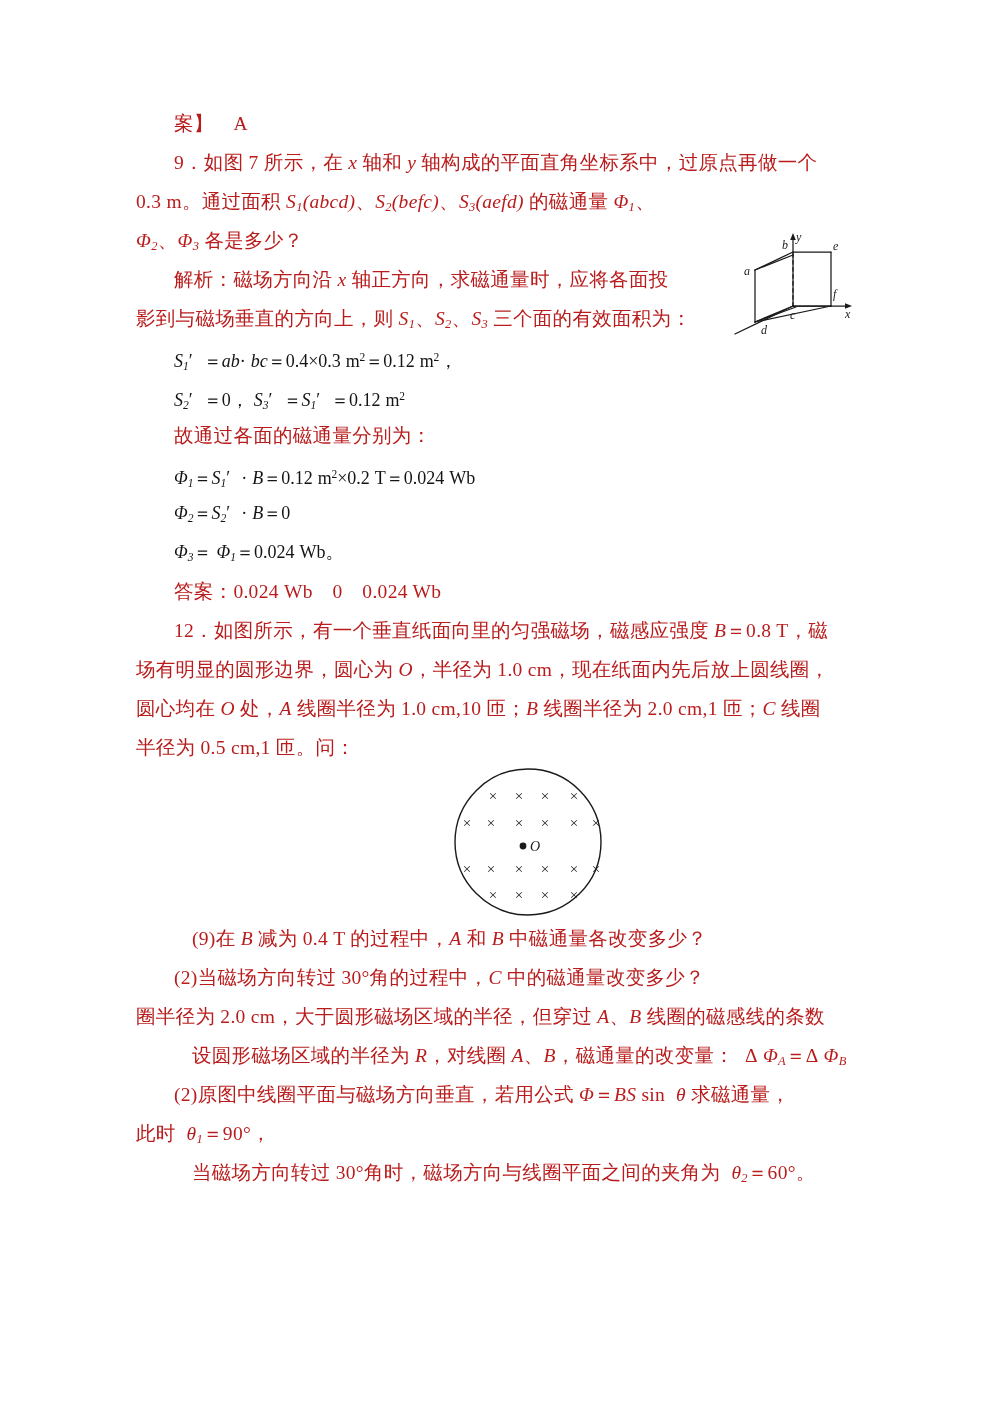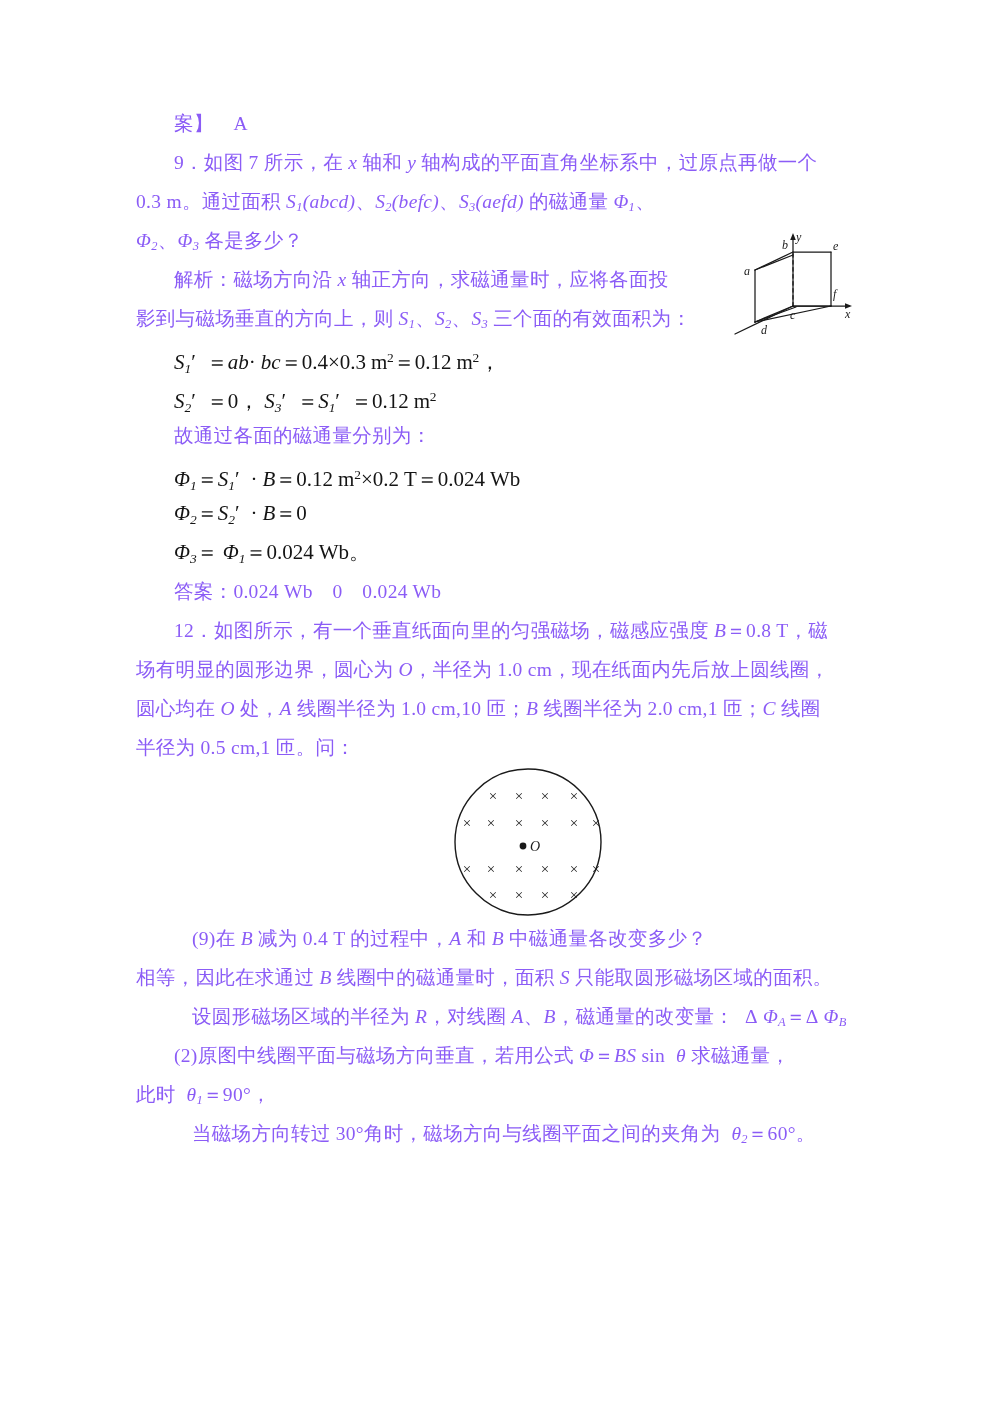--- a/index.html
+++ b/index.html
@@ -31,27 +31,27 @@
     width: 728px;
   }
 
   
   .line {
     font-size: 19.5px;
     line-height: 39px;
     height: 39px;
     white-space: nowrap;
     letter-spacing: 0.3px;
-    color: #8b5cf6;
+    color: #b91c1c;
   }
   .line.indent  { text-indent: 38px; }
   .line.indent2 { text-indent: 56px; }
 
   .eq {
-    font-size: 21px;
+    font-size: 18px;
     line-height: 39px;
     height: 39px;
     white-space: nowrap;
     text-indent: 38px;
     color: #141414;
   }
 
   i, .it {
     font-style: italic;
     font-family: "Liberation Serif", "DejaVu Serif", serif;
@@ -171,26 +171,29 @@
     <div class="line">
       <span>半径为 0.5 cm,1 匝。问：</span>
     </div>
 
     <div class="gap-fig"></div>
 
     <div class="line indent2">
       <span>(9)在 </span><i>B</i><span> 减为 0.4 T 的过程中，</span><i>A</i><span> 和 </span><i>B</i><span> 中磁通量各改变多少？</span>
     </div>
 
-
-
-
-    <div class="line">
-      <span>相等，因此在求通过 </span><i>B</i><span> 线圈中的磁通量时，面积 </span><i>S</i><span> 只能取圆形磁场区域的面积。</span>
-    </div>
+    <div class="line indent">
+      <span>(2)当磁场方向转过 30°角的过程中，</span><i>C</i><span> 中的磁通量改变多少？</span>
+    </div>
+
+
+    <div class="line">
+      <span>圈半径为 2.0 cm，大于圆形磁场区域的半径，但穿过 </span><i>A</i><span>、</span><i>B</i><span> 线圈的磁感线的条数</span>
+    </div>
+
 
     <div class="line indent2">
       <span>设圆形磁场区域的半径为 </span><i>R</i><span>，对线圈 </span><i>A</i><span>、</span><i>B</i><span>，磁通量的改变量：<span class="sp2"></span>Δ<span class="sp"></span><i>Φ</i><span class="sub">A</span>＝Δ<span class="sp"></span><i>Φ</i><span class="sub">B</span></span>
     </div>
 
 
     <div class="line indent">
       <span>(2)原图中线圈平面与磁场方向垂直，若用公式 </span><span><i>Φ</i>＝<i>BS</i> sin<span class="sp2"></span><i>θ</i></span><span> 求磁通量，</span>
     </div>
 

